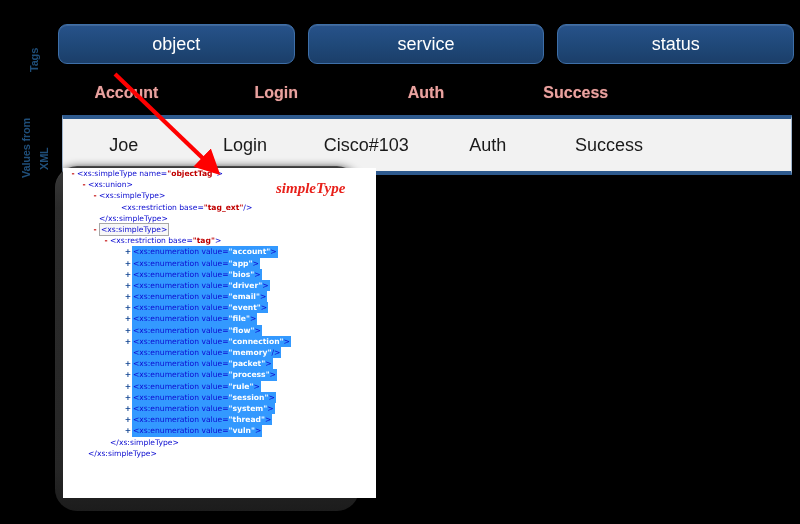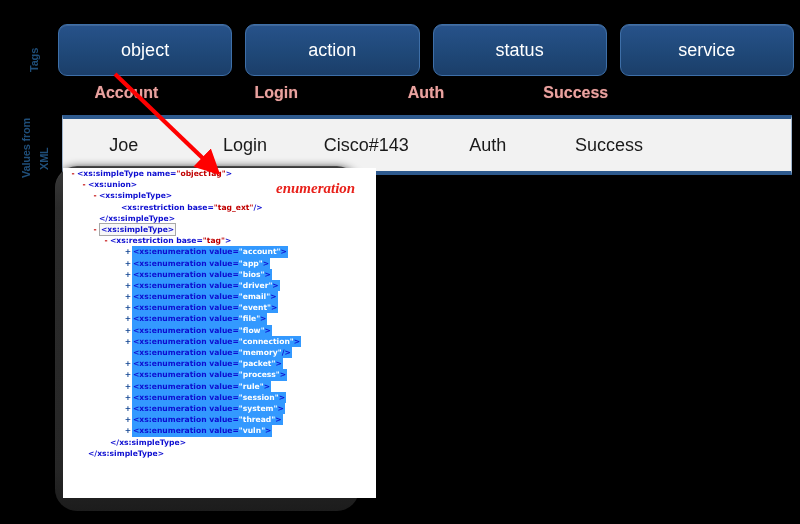--- a/index.html
+++ b/index.html
@@ -30,21 +30,21 @@
   }
   #vlabel-xml{
     left:38px; top:170px;
     font-size:11px;
     transform:rotate(-90deg);
   }
 
   
   #tag-row{
     position:absolute;left:58px;top:24px;
-    width:736px;height:52px;
+    width:736px;height:40px;
     display:flex;gap:13px;
   }
   .tag-box{
     flex:1 1 0;
     background:linear-gradient(180deg,#27528A 0%,#1F4878 55%,#1B3E69 100%);
     border:1px solid #3E6FA8;
     border-radius:9px;
     box-shadow:0 1px 3px rgba(0,0,0,.6), inset 0 1px 0 rgba(255,255,255,.12);
     color:#FFFFFF;
     font-size:18px;
@@ -120,21 +120,20 @@
     width:8px;
     display:inline-block;
     text-align:center;
     flex:0 0 auto;
   }
   .tgl.none{color:transparent;}
   .tgl.plus{color:#0A3F8F;}
   .code{
     color:#0D0DD0;
     flex:0 0 auto;
-    font-weight:bold;
   }
   .aval{color:#C00000;font-weight:bold;}
   .hl{
     background:#3399FF;
     color:#FFFFFF;
     padding:0 1px;
   }
   .hl .aval{color:#FFFFFF;font-weight:bold;}
   .boxed{
     border:1px solid #A8A8A8;
@@ -160,37 +159,36 @@
 </style>
 </head>
 <body>
 
 <div class="vlabel" id="vlabel-tags">Tags</div>
 <div class="vlabel" id="vlabel-values">Values from</div>
 <div class="vlabel" id="vlabel-xml">XML</div>
 
 <div id="tag-row">
     <div class="tag-box">object</div>
-    <div class="tag-box">action</div>
+    <div class="tag-box">service</div>
     <div class="tag-box">status</div>
-    <div class="tag-box">service</div>
   </div>
 
 <div id="pink-row">
     <div class="pink-label">Account</div>
     <div class="pink-label">Login</div>
     <div class="pink-label">Auth</div>
     <div class="pink-label">Success</div>
     <div class="pink-label blank"></div>
   </div>
 
 <div id="data-table">
     <div class="cell">Joe</div>
     <div class="cell">Login</div>
-    <div class="cell">Cisco#143</div>
+    <div class="cell">Cisco#103</div>
     <div class="cell">Auth</div>
     <div class="cell">Success</div>
     <div class="cell blank"></div>
   </div>
 
 <div id="tablet"></div>
 
 <div id="xml-panel">
     <div class="xline">
       <span style="display: inline-block; flex: 0 0 auto; width: 6px;"></span>
@@ -317,21 +315,21 @@
       <span class="tgl none">&nbsp;</span>
       <span class=""><span class="code">&lt;/xs:simpleType&gt;</span></span>
     </div>
     <div class="xline">
       <span style="display: inline-block; flex: 0 0 auto; width: 17px;"></span>
       <span class="tgl none">&nbsp;</span>
       <span class=""><span class="code">&lt;/xs:simpleType&gt;</span></span>
     </div>
   </div>
 
-<div id="predefined">enumeration</div>
+<div id="predefined">simpleType</div>
 
 <svg id="arrow-svg" viewBox="0 0 800 524">
   <defs>
     <marker id="ah" markerWidth="6" markerHeight="6" refX="3.6" refY="3" orient="auto">
       <path d="M0,0 L6,3 L0,6 z" fill="#FF0000"></path>
     </marker>
   </defs>
   <line x1="115" y1="74" x2="213" y2="168" stroke="#FF0000" stroke-width="4.2" marker-end="url(#ah)"></line>
 </svg>
 

